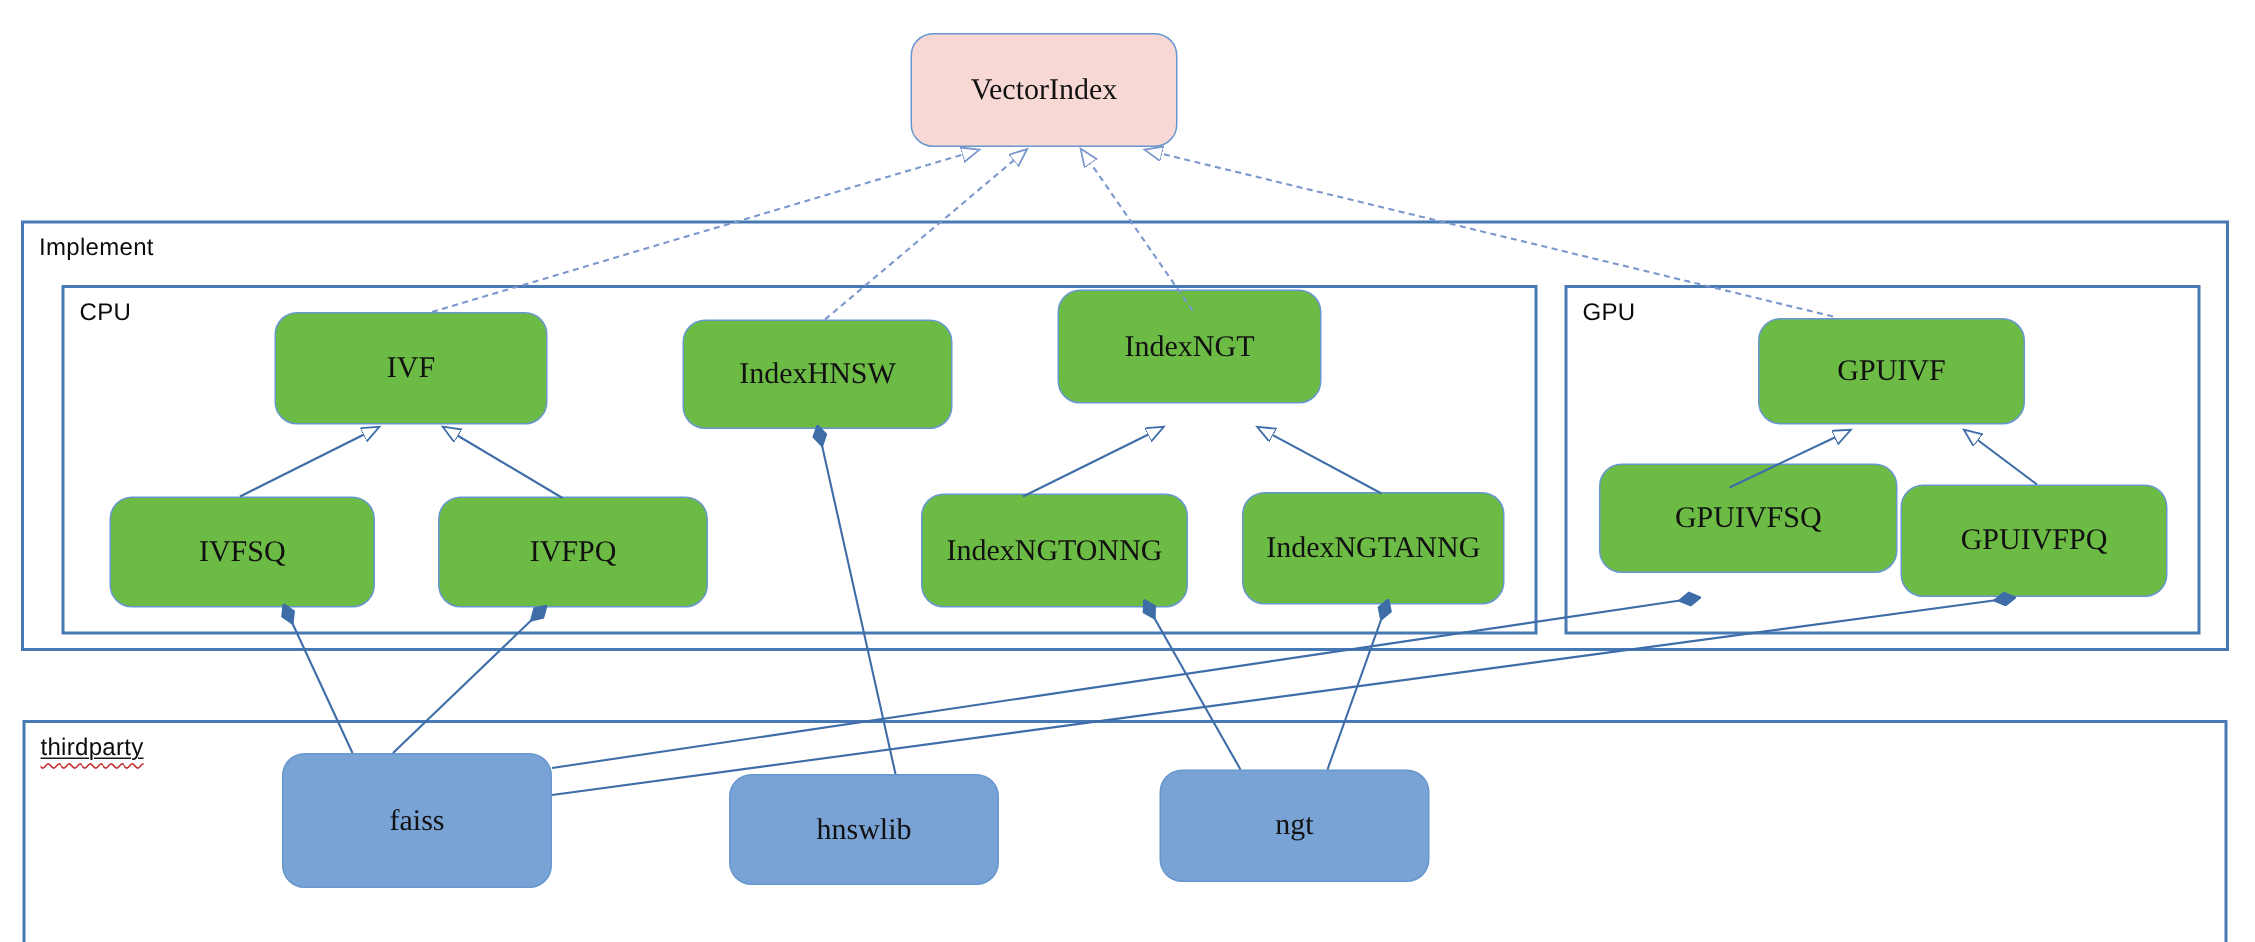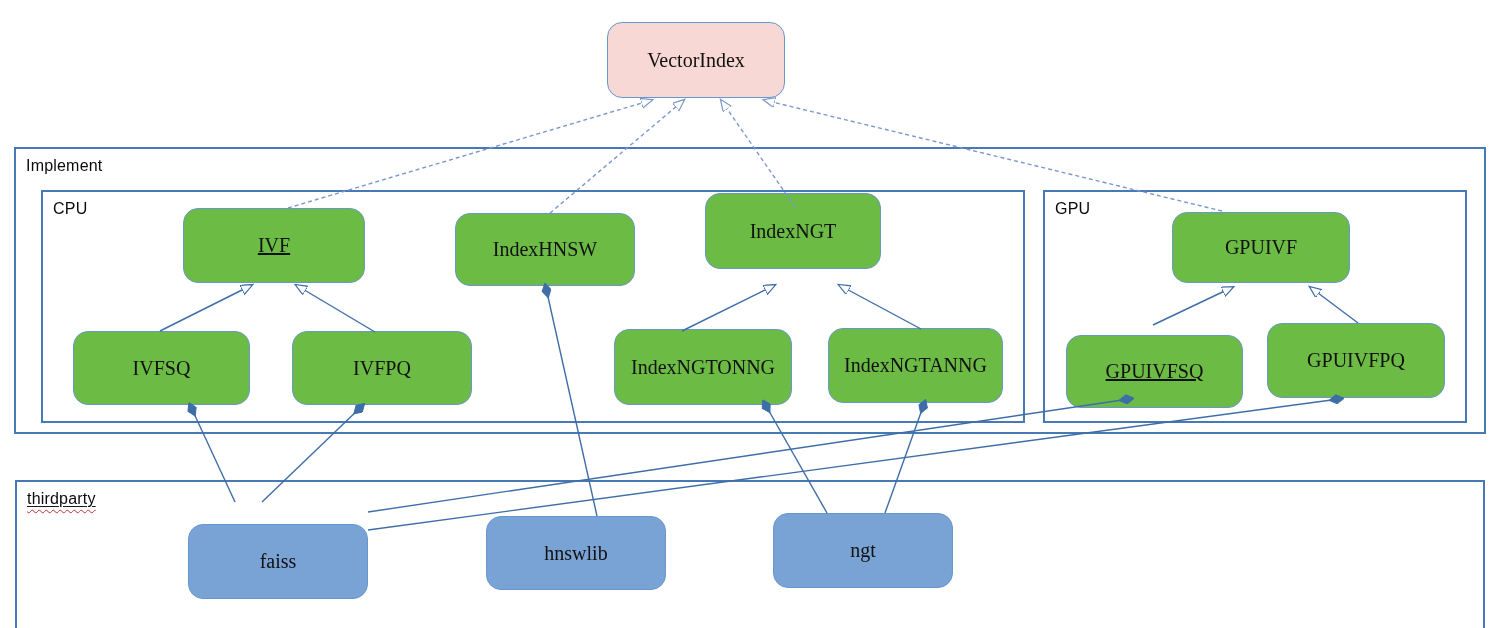--- a/index.html
+++ b/index.html
@@ -87,21 +87,21 @@
   </div>
 
   <div class="container-box" style="left:15px; top:444px; width:1470px; height:169px;margin-top:36px;">
     <span class="container-label tp-label"><span class="tp-inner">thirdparty</span></span>
   </div>
 
   <div class="node pink" style="left:607px; top:22px; width:178px; height:76px;">
     <span>VectorIndex</span>
   </div>
 
-  <div class="node green" style="left:183px; top:208px; width:182px; height:75px;text-decoration:underline;">
+  <div class="node green" style="left:183px; top:208px; width:182px; height:75px;">
     <span>IVF</span>
   </div>
 
   <div class="node green" style="left:455px; top:213px; width:180px; height:73px;">
     <span>IndexHNSW</span>
   </div>
 
   <div class="node green" style="left:705px; top:193px; width:176px; height:76px;">
     <span>IndexNGT</span>
   </div>
@@ -119,29 +119,29 @@
   </div>
 
   <div class="node green" style="left:828px; top:328px; width:175px; height:75px;">
     <span>IndexNGTANNG</span>
   </div>
 
   <div class="node green" style="left:1172px; top:212px; width:178px; height:71px;">
     <span>GPUIVF</span>
   </div>
 
-  <div class="node green" style="left:1066px; top:335px; width:177px; height:73px;text-decoration:underline;">
+  <div class="node green" style="left:1066px; top:309px; width:199px; height:73px;">
     <span>GPUIVFSQ</span>
   </div>
 
   <div class="node green" style="left:1267px; top:323px; width:178px; height:75px;">
     <span>GPUIVFPQ</span>
   </div>
 
-  <div class="node blue" style="left:188px; top:524px; width:180px; height:75px;">
+  <div class="node blue" style="left:188px; top:502px; width:180px; height:90px;">
     <span>faiss</span>
   </div>
 
   <div class="node blue" style="left:486px; top:516px; width:180px; height:74px;">
     <span>hnswlib</span>
   </div>
 
   <div class="node blue" style="left:773px; top:513px; width:180px; height:75px;">
     <span>ngt</span>
   </div>

